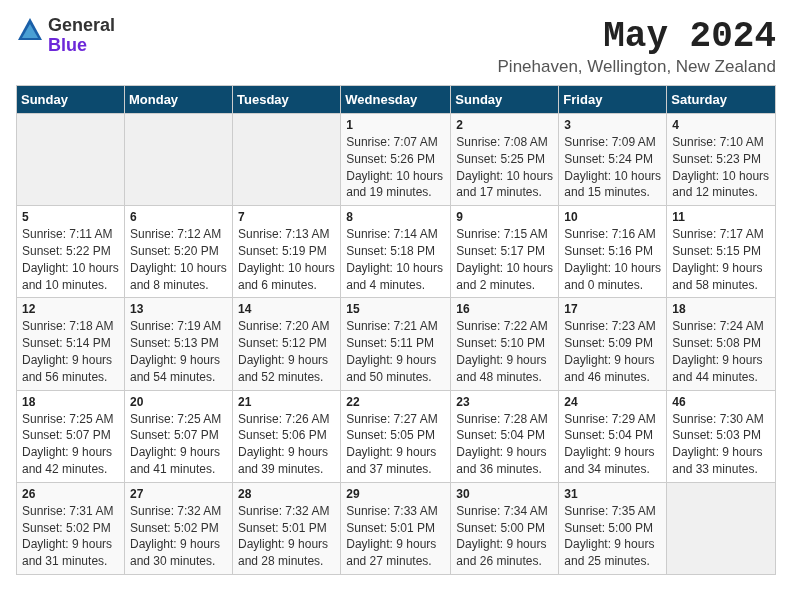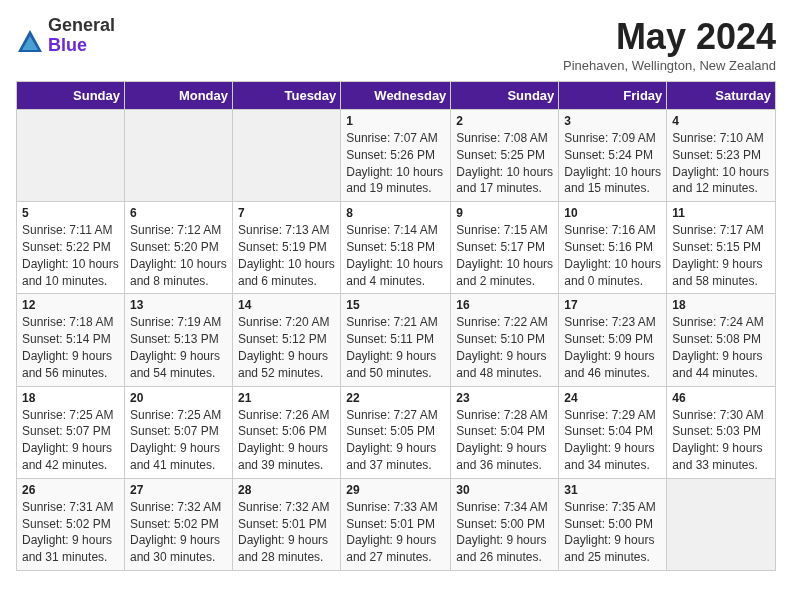--- a/index.html
+++ b/index.html
@@ -11,21 +11,21 @@
       padding: 16px;
     }
     .header-area {
       display: flex;
       justify-content: space-between;
       align-items: flex-start;
       margin-bottom: 8px;
     }
     .logo {
       display: flex;
-      align-items: flex-end;
+      align-items: flex-start;
     }
     .logo-text {
       display: flex;
       flex-direction: column;
       line-height: 1.1;
     }
     .logo-general {
       font-size: 18px;
       font-weight: bold;
       color: #333;
@@ -40,36 +40,37 @@
       height: 28px;
       margin-right: 4px;
     }
     .title-area {
       text-align: right;
     }
     .month-title {
       font-size: 36px;
       font-weight: bold;
       color: #222;
+      font-family: Liberation Mono, monospace;
     }
     .location-title {
-      font-size: 13px;
+      font-size: 17px;
       color: #555;
     }
     table {
       width: 100%;
       border-collapse: collapse;
     }
     thead tr th {
-      background-color: #4c1d95;
+      background-color: #0c4a6e;
       color: #fff;
       font-size: 13px;
       font-weight: bold;
       padding: 6px 4px;
-      text-align: right;
+      text-align: left;
       border: 1px solid #ccc;
     }
     tbody tr td {
       vertical-align: top;
       border: 1px solid #ccc;
       padding: 4px 5px;
       font-size: 11px;
       color: #333;
       width: 113px;
       min-height: 80px;

